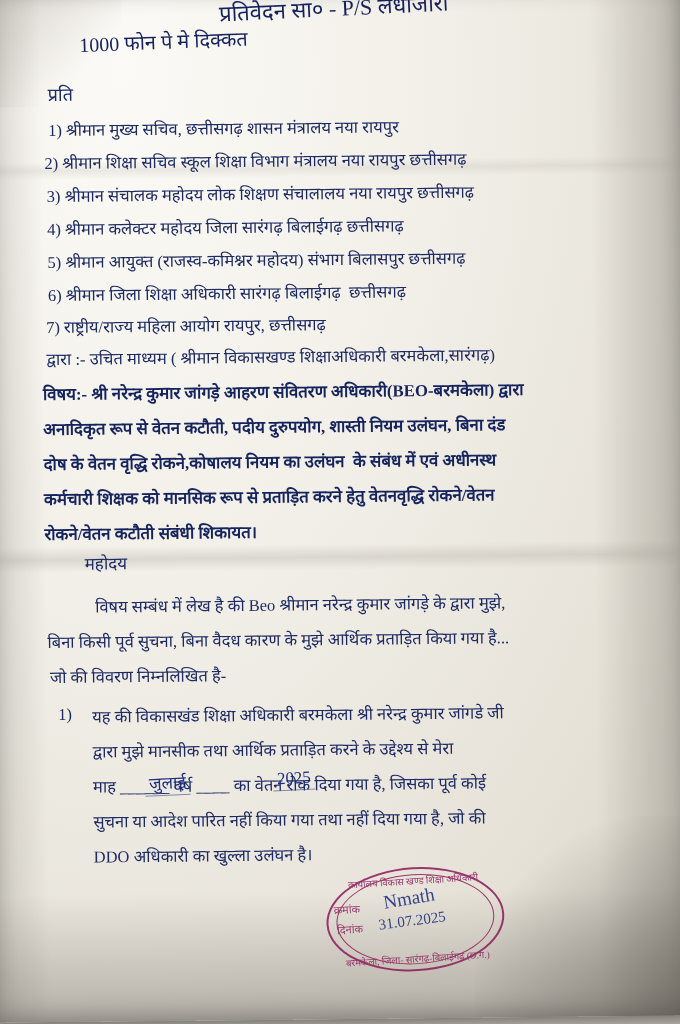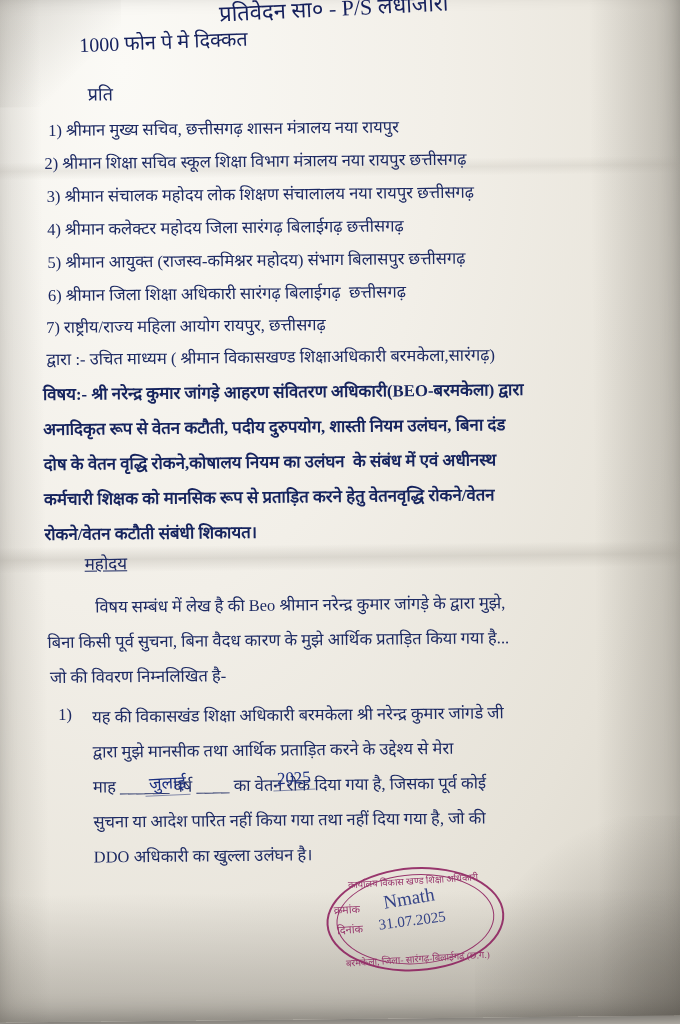--- a/index.html
+++ b/index.html
@@ -90,21 +90,21 @@
     position: absolute;
     left: 98px;
     top: 42px;
     font-size: 20px;
     color: #16225e;
     transform: rotate(-1.6deg);
     white-space: pre;
   }
 
   #addressee-label {
-    left: 66px; top: 97px; font-size: 18px; margin-left: 40px;
+    left: 66px; top: 97px; font-size: 18px;
   }
 
   .addr-line {
     position: absolute;
     left: 66px;
     font-size: 16.5px;
     color: #1d2a63;
     white-space: pre;
   }
 
@@ -112,21 +112,21 @@
 
   .subj-line {
     position: absolute;
     left: 58px;
     font-size: 16.8px;
     font-weight: bold;
     color: #16245e;
     white-space: pre;
   }
 
-  #salutation { left: 98px; top: 567px; font-size: 17px; text-decoration: underline; }
+  #salutation { left: 98px; top: 567px; font-size: 17px; }
 
   .para-line {
     position: absolute;
     left: 60px;
     font-size: 16.5px;
     color: #1d2a63;
     white-space: pre;
   }
 
   .item-line {

